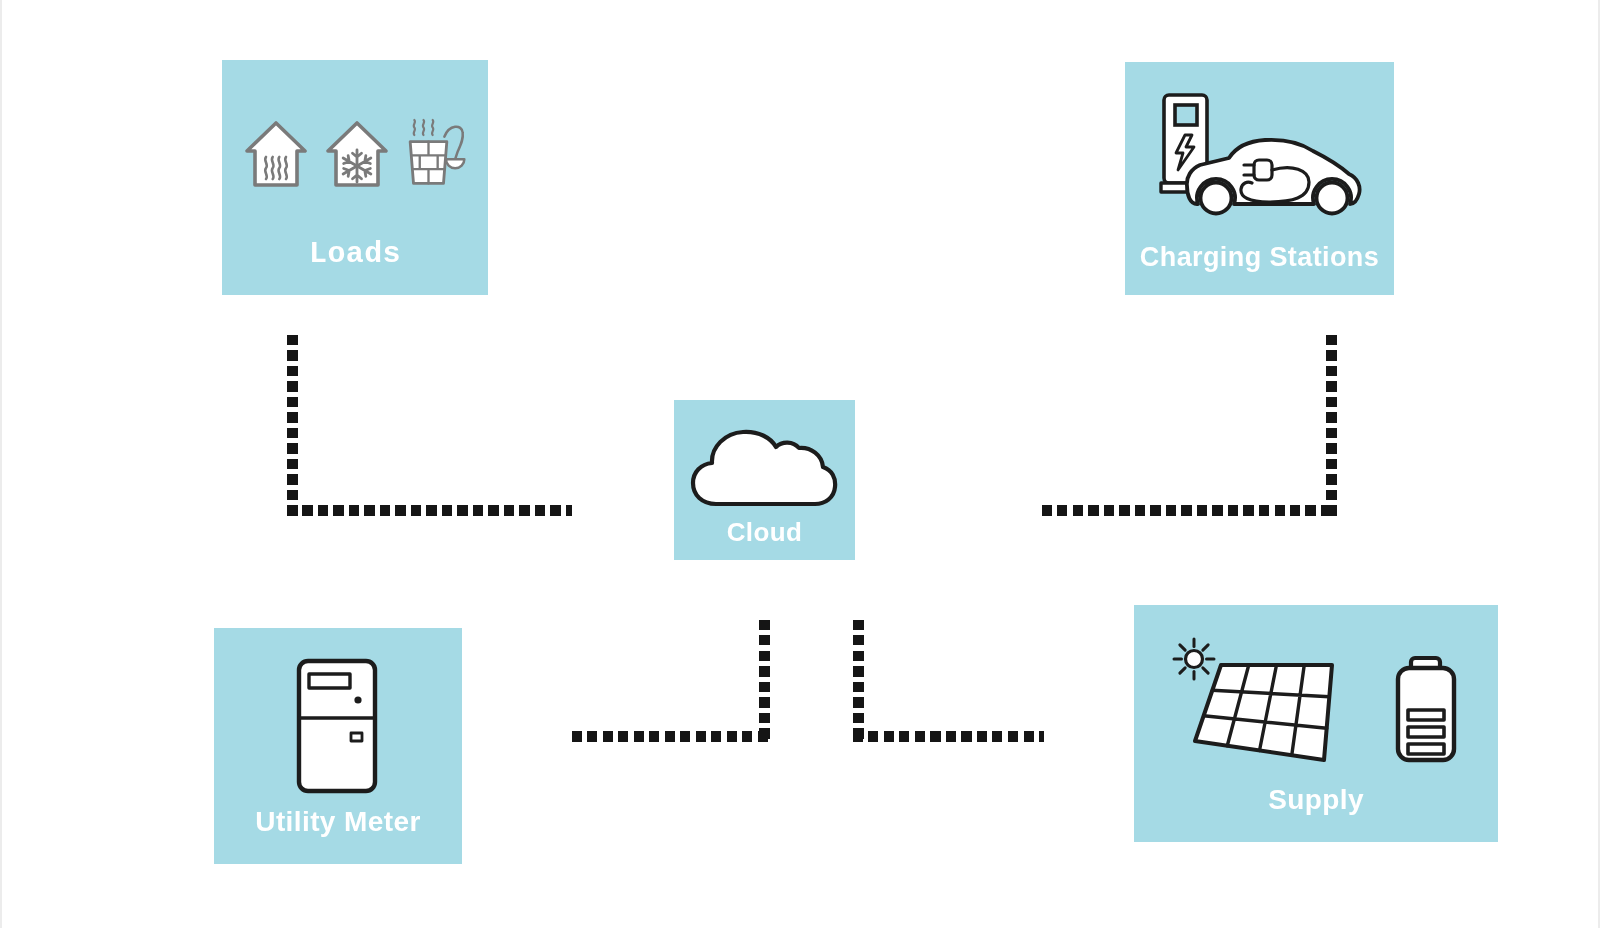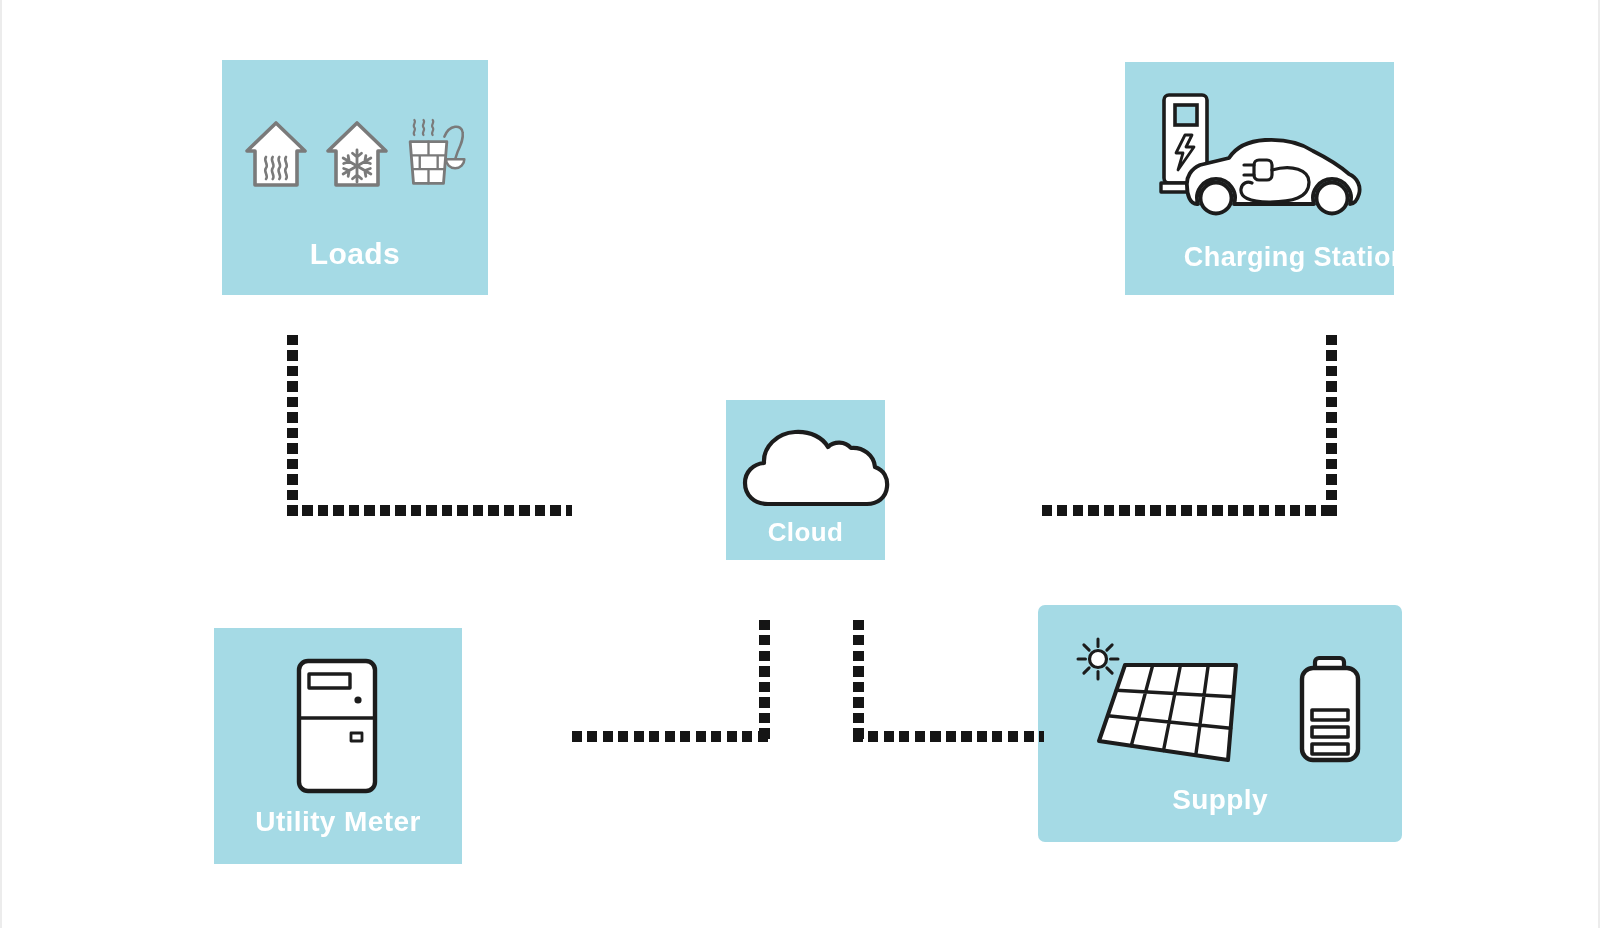--- a/index.html
+++ b/index.html
@@ -31,21 +31,21 @@
   .st-dark{stroke:var(--icon-dark);fill:none;stroke-linecap:round;stroke-linejoin:round;}
   .st-dark-fill{stroke:var(--icon-dark);fill:#ffffff;stroke-linejoin:round;}
   .fill-node{fill:var(--node-fill);}
   .fill-dark{fill:var(--icon-dark);}
 </style>
 </head>
 <body>
 
 <div id="canvas">
 
-  <div class="node" style="left:220px;top:60px;width:266px;height:235px;">
+  <div class="node" style="left:220px;top:60px;width:266px;height:235px;font-family:Liberation Mono, monospace;">
     <div class="loads-icons">
 
       <span>
         <svg width="64" height="70" viewBox="0 0 64 70">
           <path class="st-gray-fill" stroke-width="3.6" d="M32,4 L61,32 L53,32 L53,66 L11,66 L11,32 L3,32 Z"></path>
           <path class="st-gray" stroke-width="2.6" d="M22,38 c-3,3.7 3,7.3 0,11 c-3,3.7 3,7.3 0,11"></path>
           <path class="st-gray" stroke-width="2.6" d="M28.7,38 c-3,3.7 3,7.3 0,11 c-3,3.7 3,7.3 0,11"></path>
           <path class="st-gray" stroke-width="2.6" d="M35.3,38 c-3,3.7 3,7.3 0,11 c-3,3.7 3,7.3 0,11"></path>
           <path class="st-gray" stroke-width="2.6" d="M42,38 c-3,3.7 3,7.3 0,11 c-3,3.7 3,7.3 0,11"></path>
         </svg>
@@ -95,24 +95,24 @@
           <circle class="st-dark-fill" stroke-width="3.8" cx="175" cy="122" r="15.5"></circle>
 
           <g>
             <rect class="st-dark-fill" stroke-width="3.2" x="97" y="84" width="18" height="20" rx="5"></rect>
             <path class="st-dark" stroke-width="3.2" d="M87,89 L97,89 M87,99 L97,99"></path>
             <path class="st-dark" stroke-width="3.2" d="M115,94 C135,88 152,94 152,106 C152,122 135,126 112,126 C92,126 83,121 84,113 C85,107 90,105 95,107"></path>
           </g>
         </g>
       </svg>
     </span>
-    <div class="node-label" style="bottom:24px;font-size:27px;margin-left:44px;">Charging Stations</div>
+    <div class="node-label" style="bottom:24px;font-size:27px;">Charging Stations</div>
   </div>
 
-  <div class="node" style="left:724px;top:400px;width:159px;height:160px;">
+  <div class="node" style="left:672px;top:400px;width:181px;height:160px;">
     <span class="icon" style="left:15px;top:18px;">
       <svg width="150" height="96" viewBox="0 0 150 96">
         <path class="st-dark-fill" stroke-width="4.2" stroke-linejoin="round" d="M27,86 C13,86 4,77 4,65 C4,54 12,46 23,45 C22,29 36,15 54,14 C70,13 82,20 87,29 C93,23 104,23 110,30 C122,29 133,37 134,49 C143,52 147,60 146,69 C145,80 136,86 126,86 Z"></path>
       </svg>
     </span>
     <div class="node-label" style="bottom:15px;font-size:26px;">Cloud</div>
   </div>
 
   <div class="node" style="left:212px;top:622px;width:248px;height:236px;margin-top:6px;">
     <span class="icon" style="left:82px;top:30px;">
@@ -120,21 +120,21 @@
         <rect class="st-dark-fill" stroke-width="4.4" x="3" y="3" width="76" height="130" rx="9"></rect>
         <rect class="st-dark-fill" stroke-width="3.4" x="13" y="16" width="41" height="14"></rect>
         <circle class="fill-dark" cx="62" cy="42" r="3.6"></circle>
         <path class="st-dark" stroke-width="3.6" d="M3,60 L79,60" stroke-linecap="butt"></path>
         <rect class="st-dark-fill" stroke-width="2.8" x="55" y="75" width="11" height="8"></rect>
       </svg>
     </span>
     <div class="node-label" style="bottom:28px;font-size:28px;">Utility Meter</div>
   </div>
 
-  <div class="node" style="left:1036px;top:605px;width:364px;height:237px;border-radius:7px;">
+  <div class="node" style="left:1132px;top:605px;width:364px;height:237px;">
     <span class="icon" style="left:40px;top:38px;">
       <svg width="170" height="125" viewBox="0 0 170 125">
         <g>
           <circle class="st-dark-fill" stroke-width="3.2" cx="20" cy="16" r="8.5"></circle>
           <g class="st-dark" stroke-width="3" transform="translate(20,16)">
             <path d="M12.5,0 L20,0"></path>
             <path d="M12.5,0 L20,0" transform="rotate(45)"></path>
             <path d="M12.5,0 L20,0" transform="rotate(90)"></path>
             <path d="M12.5,0 L20,0" transform="rotate(135)"></path>
             <path d="M12.5,0 L20,0" transform="rotate(180)"></path>

